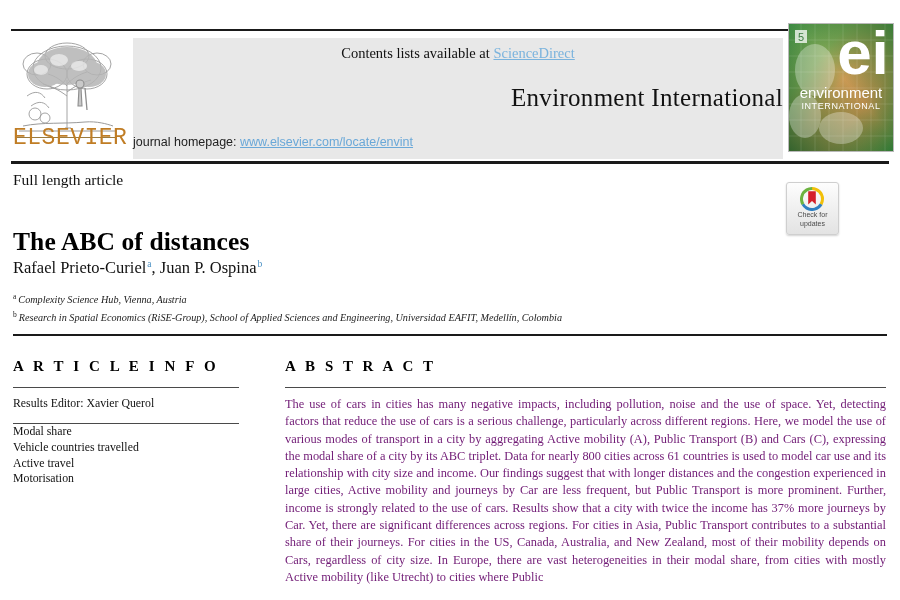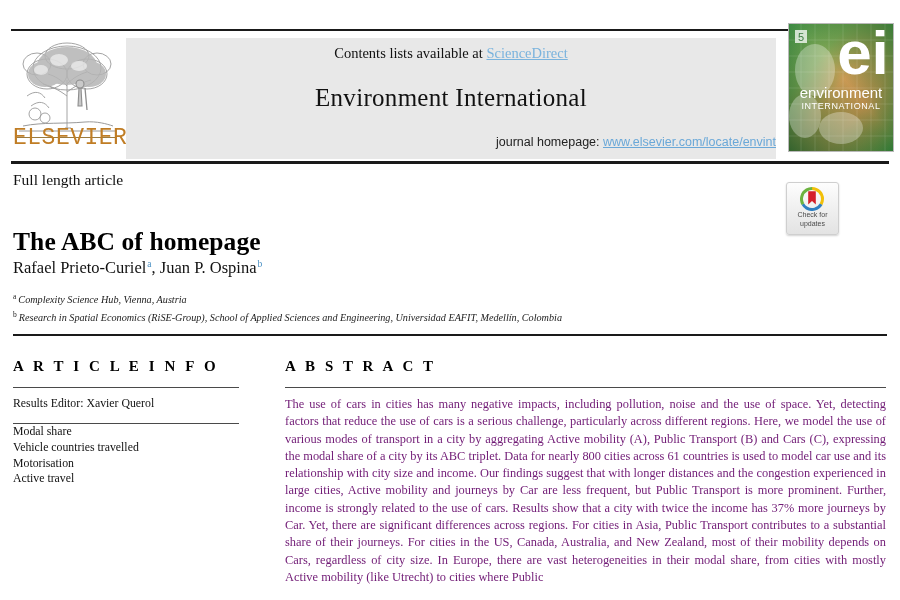--- a/index.html
+++ b/index.html
@@ -46,46 +46,46 @@
     font-family: Liberation Mono, monospace;
     font-size: 23px;
     letter-spacing: 0.5px;
     color: #c07d25;
     line-height: 26px;
   }
 
   
   .grey-panel {
     position: absolute;
-    left: 115px; top: 7px;
+    left: 122px; top: 7px;
     width: 650px; height: 121px;
     background: #e8e8e8;
   }
   .contents-line {
     position: absolute;
     left: 0; top: 7px; width: 650px;
     text-align: center;
     font-family: "Liberation Serif", serif;
     font-size: 14.5px;
     color: #111;
   }
   .sciencedirect-link { color: #7ab3dd; }
   .journal-name {
     position: absolute;
     left: 0; top: 46px; width: 650px;
-    text-align: center;
+    text-align: right;
     font-family: "Liberation Serif", serif;
     font-size: 25px;
     color: #111;
     letter-spacing: 0.3px;
   }
   .homepage-line {
     position: absolute;
     left: 0; top: 97px; width: 650px;
-    text-align: right;
+    text-align: left;
     font-family: "Liberation Sans", sans-serif;
     font-size: 12.5px;
     color: #222;
   }
   .homepage-url { color: #6aa8d8; }
 
   
   .cover {
     position: absolute;
     left: 777px; top: -8px;
@@ -328,21 +328,21 @@
       <text x="52" y="85" font-family="Liberation Sans, sans-serif" font-size="9" letter-spacing="0.6" fill="#ffffff" text-anchor="middle">INTERNATIONAL</text>
     </svg>
   </div>
 
 </div>
 
 <div class="masthead-rule-bottom"></div>
 
 <div class="article-type">Full length article</div>
 
-<h1 class="article-title">The ABC of homepage</h1>
+<h1 class="article-title">The ABC of distances</h1>
 
 <div class="authors">
   <span>Rafael Prieto-Curiel</span><sup>a</sup><span>, </span><span>Juan P. Ospina</span><sup>b</sup>
 </div>
 
 <div class="affiliations">
   <div>
     <span class="aff-mark">a</span><span>Complexity Science Hub, Vienna, Austria</span>
   </div>
   <div>
@@ -365,21 +365,21 @@
 
 <div class="section-rule"></div>
 
 <div class="info-col">
   <div class="col-heading">A R T I C L E  I N F O</div>
   <div class="thin-rule"></div>
   <div class="handling-editor">Results Editor: Xavier Querol</div>
   <div class="thin-rule"></div>
   <div class="keyword-item">Modal share</div>
   <div class="keyword-item">Vehicle countries travelled</div>
+  <div class="keyword-item">Active travel</div>
   <div class="keyword-item">Motorisation</div>
-  <div class="keyword-item">Active travel</div>
 </div>
 
 <div class="abstract-col">
   <div class="col-heading">A B S T R A C T</div>
   <div class="abstract-rule"></div>
   <div class="abstract-body">The use of cars in cities has many negative impacts, including pollution, noise and the use of space. Yet, detecting factors that reduce the use of cars is a serious challenge, particularly across different regions. Here, we model the use of various modes of transport in a city by aggregating Active mobility (A), Public Transport (B) and Cars (C), expressing the modal share of a city by its ABC triplet. Data for nearly 800 cities across 61 countries is used to model car use and its relationship with city size and income. Our findings suggest that with longer distances and the congestion experienced in large cities, Active mobility and journeys by Car are less frequent, but Public Transport is more prominent. Further, income is strongly related to the use of cars. Results show that a city with twice the income has 37% more journeys by Car. Yet, there are significant differences across regions. For cities in Asia, Public Transport contributes to a substantial share of their journeys. For cities in the US, Canada, Australia, and New Zealand, most of their mobility depends on Cars, regardless of city size. In Europe, there are vast heterogeneities in their modal share, from cities with mostly Active mobility (like Utrecht) to cities where Public</div>
 </div>
 
 </body></html>

